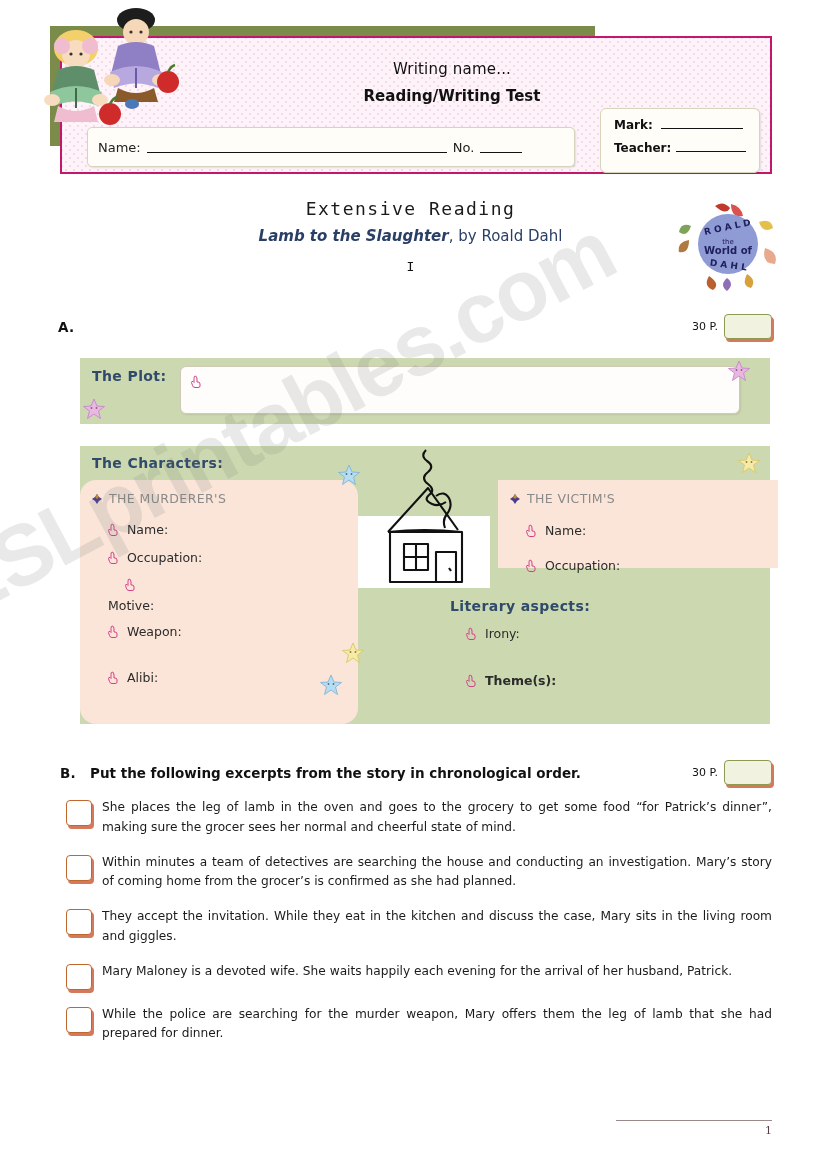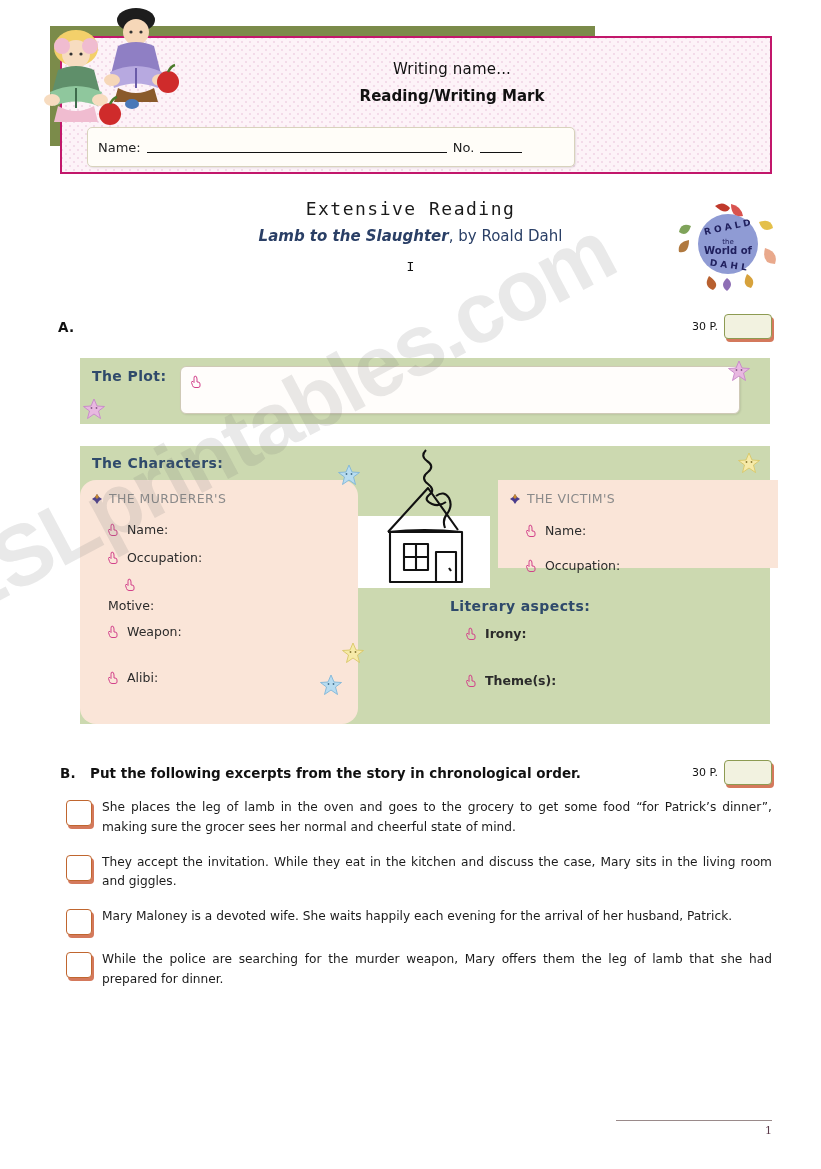--- a/index.html
+++ b/index.html
@@ -167,21 +167,21 @@
   .bullet-sub {
     font-family:"DejaVu Sans", sans-serif;
     font-size: 12.5px; color:#2b2b2b;
     display:flex; align-items:center; gap:7px;
   }
   .ico-diamond { width:10px; height:10px; display:inline-block; position:relative; flex:none;}
   .ico-hand { width:12px; height:13px; display:inline-block; flex:none; }
 
   .lit-block { position:absolute; left:278px; top:142px; width:412px; height:136px; }
   .lit-head { position:absolute; left:92px; top:10px; }
-  .lit-i1 { position:absolute; left:108px; top:38px; font-weight:bold; }
+  .lit-i1 { position:absolute; left:108px; top:38px; font-weight:normal; }
   .lit-i2 { position:absolute; left:108px; top:85px; font-weight:bold; }
 
   
   .star { position:absolute; width:22px; height:22px; }
 
   
   .exlist { position:absolute; left:66px; top:798px; width:706px; }
   .exrow { display:flex; align-items:flex-start; margin-bottom: 15px; }
   .cbox {
     width: 26px; height: 26px; flex: none;
@@ -210,30 +210,40 @@
 <body>
 
 <div class="watermark">ESLprintables.com</div>
 
 <div class="header-wrap">
   <div class="hdr-olive"></div>
   <div class="hdr-main">
 
     <div class="hdr-titles">
       <div class="t1">Writing name...</div>
-      <div class="t2">Reading/Writing Mark</div>
+      <div class="t2">Reading/Writing Test</div>
     </div>
 
     <div class="name-box">
       <span>Name:</span>
       <span class="rule" style="width:300px;margin:0 6px 0 6px;"></span>
       <span>No.</span>
       <span class="rule" style="width:42px;margin-left:6px;"></span>
     </div>
 
+    <div class="mark-box">
+      <div class="row">
+        <span>Mark:</span>
+        <span class="rule" style="width:82px;margin-left:4px;"></span>
+      </div>
+      <div class="row">
+        <span>Teacher:</span>
+        <span class="rule" style="width:70px;"></span>
+      </div>
+    </div>
   </div>
 
   <svg class="kids" viewBox="0 0 175 140">
 
     <ellipse cx="96" cy="14" rx="19" ry="12" fill="#1d1d1d"></ellipse>
     <circle cx="96" cy="26" r="13" fill="#f6d7b8"></circle>
     <path d="M83 18 q13 -11 26 0 q-4 -9 -13 -9 q-9 0 -13 9z" fill="#1d1d1d"></path>
     <circle cx="91" cy="26" r="1.6" fill="#333"></circle>
       <circle cx="101" cy="26" r="1.6" fill="#333"></circle>
     <path d="M78 40 q18 -8 36 0 l8 32 h-52z" fill="#8f7fc4"></path>
@@ -445,20 +455,24 @@
   <span class="pts-box"></span>
 </div>
 
 <div class="exlist">
   <div class="exrow">
     <div class="cbox"></div>
     <div class="extext">She places the leg of lamb in the oven and goes to the grocery to get some food “for Patrick’s dinner”, making sure the grocer sees her normal and cheerful state of mind.</div>
   </div>
   <div class="exrow">
     <div class="cbox"></div>
+    <div class="extext">Within minutes a team of detectives are searching the house and conducting an investigation. Mary’s story of coming home from the grocer’s is confirmed as she had planned.</div>
+  </div>
+  <div class="exrow">
+    <div class="cbox"></div>
     <div class="extext">They accept the invitation. While they eat in the kitchen and discuss the case, Mary sits in the living room and giggles.</div>
   </div>
   <div class="exrow">
     <div class="cbox"></div>
     <div class="extext">Mary Maloney is a devoted wife. She waits happily each evening for the arrival of her husband, Patrick.</div>
   </div>
   <div class="exrow">
     <div class="cbox"></div>
     <div class="extext">While the police are searching for the murder weapon, Mary offers them the leg of lamb that she had prepared for dinner.</div>
   </div>

